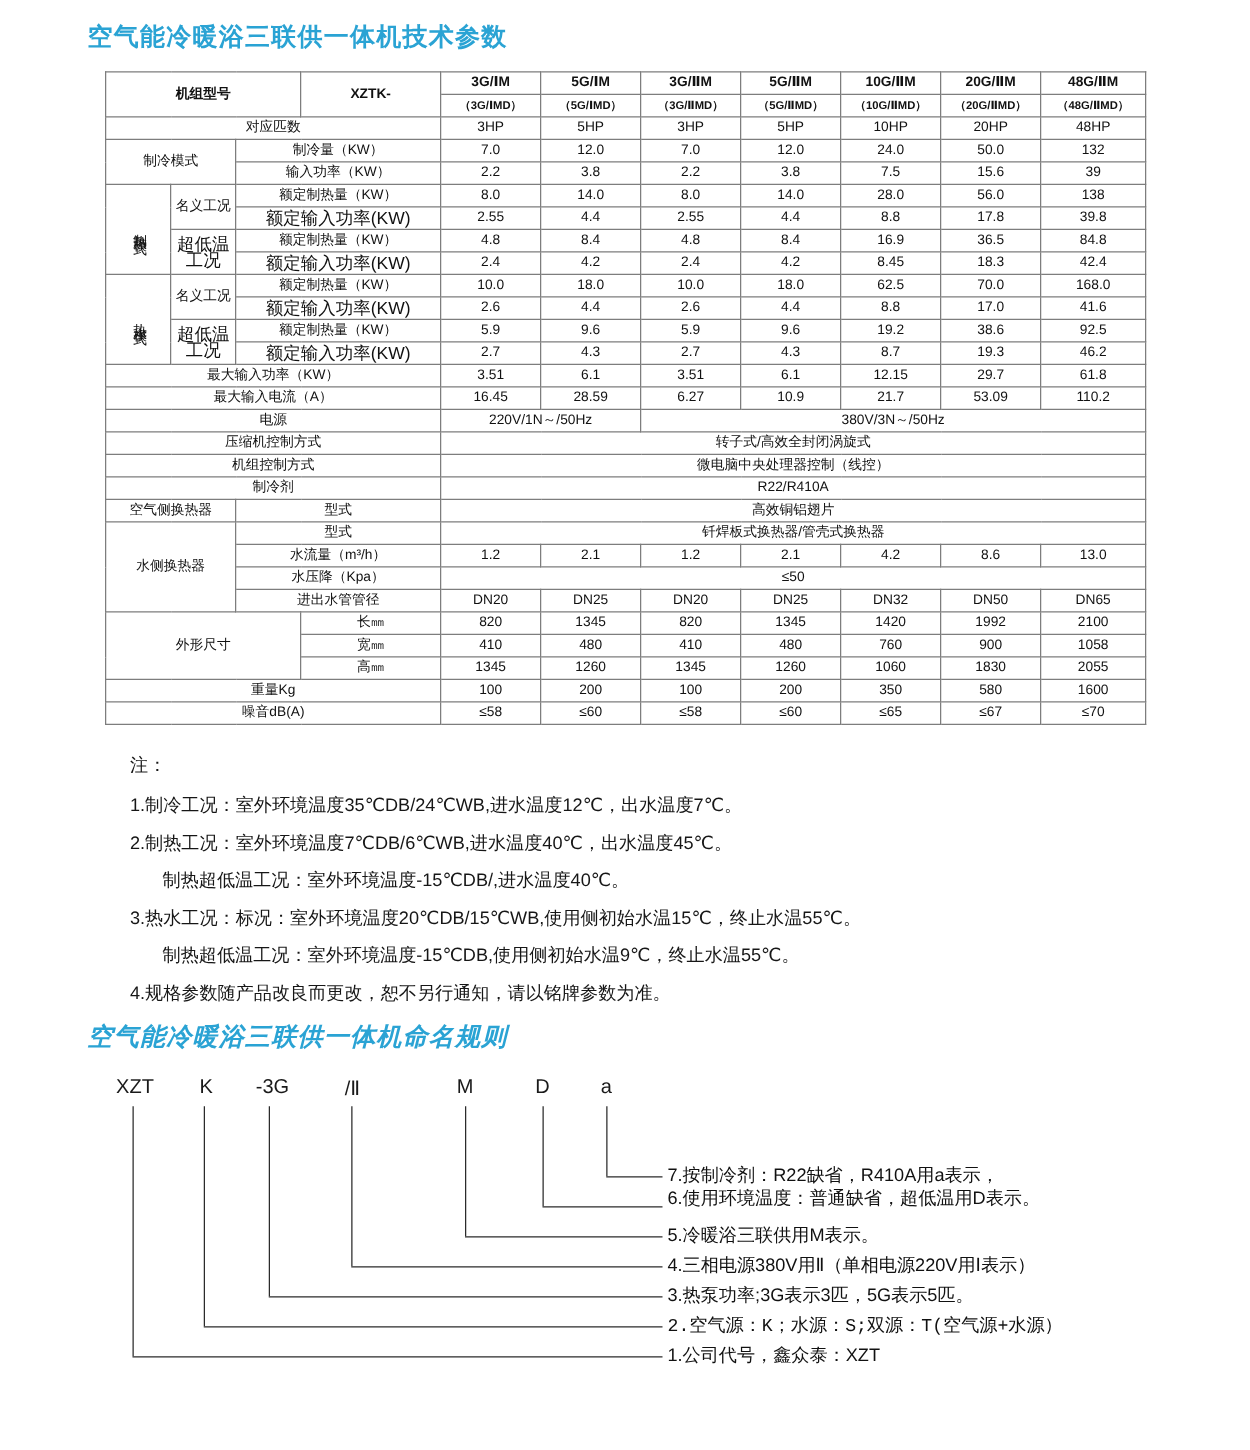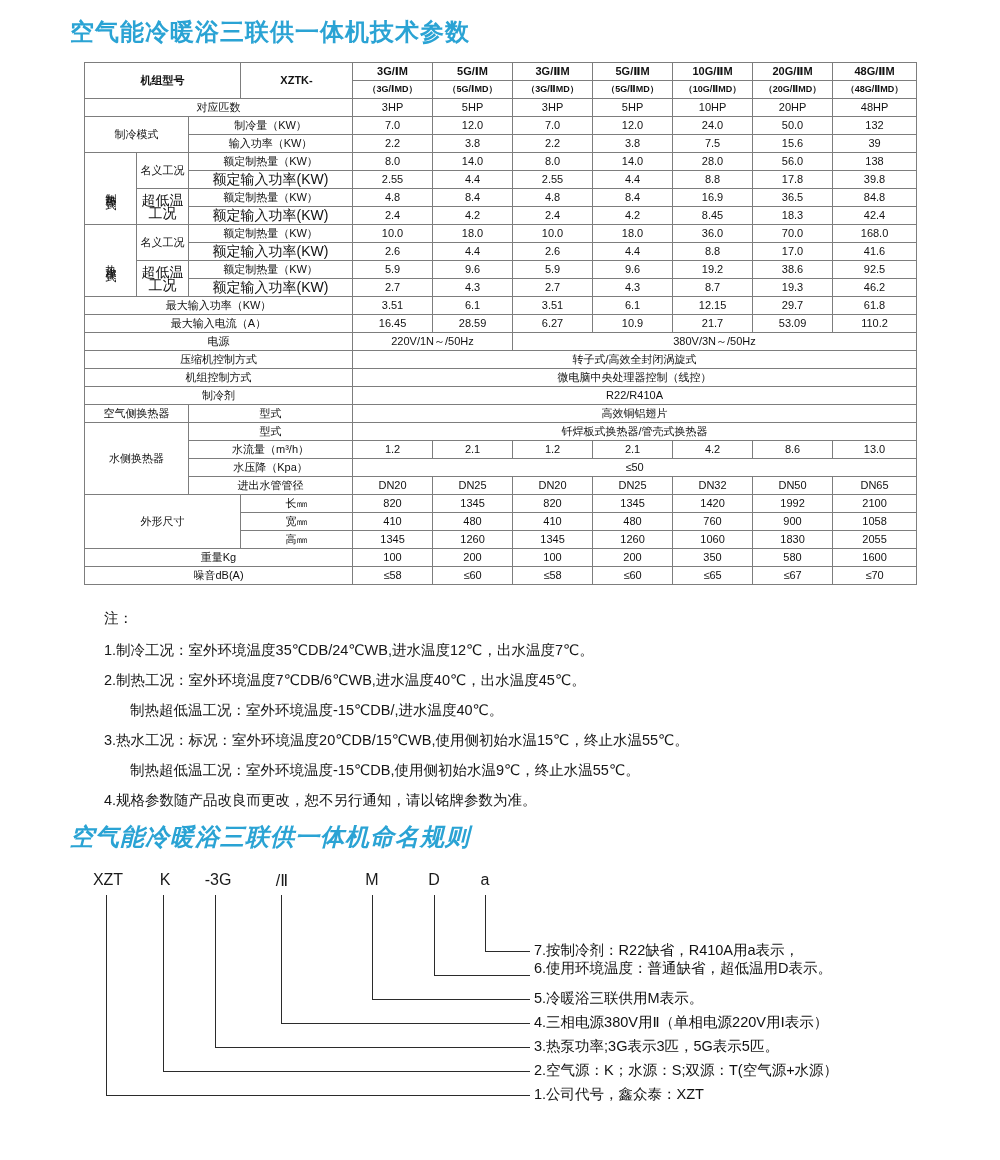--- a/index.html
+++ b/index.html
@@ -7,21 +7,21 @@
     width:1000px;height:1160px;background:#ffffff;
     font-family:"Liberation Sans","DejaVu Sans",sans-serif;
     color:#1a1a1a;
     -webkit-font-smoothing:antialiased;
   }
   .page{position:relative;width:1000px;height:1160px;overflow:hidden;}
 
   
   .section-title{
     color:#2aa3d4;
-    font-size:24px;
+    font-size:20px;
     font-weight:bold;
     letter-spacing:1px;
     padding-left:70px;
   }
   #title-1{padding-top:16px;}
   #title-2{padding-top:6px;font-style:italic;}
 
   
   .table-wrap{padding:14px 0 0 84px;}
   table.spec{
@@ -201,21 +201,21 @@
       <tr>
         <td class="lbl" rowspan="4">
           <span class="vert">热水模式</span>
         </td>
         <td class="lbl" rowspan="2">名义工况</td>
         <td class="lbl" colspan="2">额定制热量（KW）</td>
         <td class="v">10.0</td>
         <td class="v">18.0</td>
         <td class="v">10.0</td>
         <td class="v">18.0</td>
-        <td class="v">36.0</td>
+        <td class="v">62.5</td>
         <td class="v">70.0</td>
         <td class="v">168.0</td>
       </tr>
       <tr>
         <td class="lbl tiny" colspan="2">额定输入功率(KW)</td>
         <td class="v">2.6</td>
         <td class="v">4.4</td>
         <td class="v">2.6</td>
         <td class="v">4.4</td>
         <td class="v">8.8</td>
@@ -421,17 +421,17 @@
     <div class="hline" style="left:163px;top:208px;width:367px;"></div>
 
     <div class="vline" style="left:106px;top:32px;height:200px;"></div>
     <div class="hline" style="left:106px;top:232px;width:424px;"></div>
 
     <div class="legend" style="left:534px;top:78px;">7.按制冷剂：R22缺省，R410A用a表示，</div>
     <div class="legend" style="left:534px;top:96px;">6.使用环境温度：普通缺省，超低温用D表示。</div>
     <div class="legend" style="left:534px;top:126px;">5.冷暖浴三联供用M表示。</div>
     <div class="legend" style="left:534px;top:150px;">4.三相电源380V用Ⅱ（单相电源220V用Ⅰ表示）</div>
     <div class="legend" style="left:534px;top:174px;">3.热泵功率;3G表示3匹，5G表示5匹。</div>
-    <div class="legend" style="left:534px;top:198px;">2.空气源：K；水源：S;双源：T(空气源+水源）</div>
+    <div class="legend" style="left:534px;top:198px;font-family:Liberation Mono, monospace;">2.空气源：K；水源：S;双源：T(空气源+水源）</div>
     <div class="legend" style="left:534px;top:222px;">1.公司代号，鑫众泰：XZT</div>
   </div>
 
 </div>
 
 </body></html>

